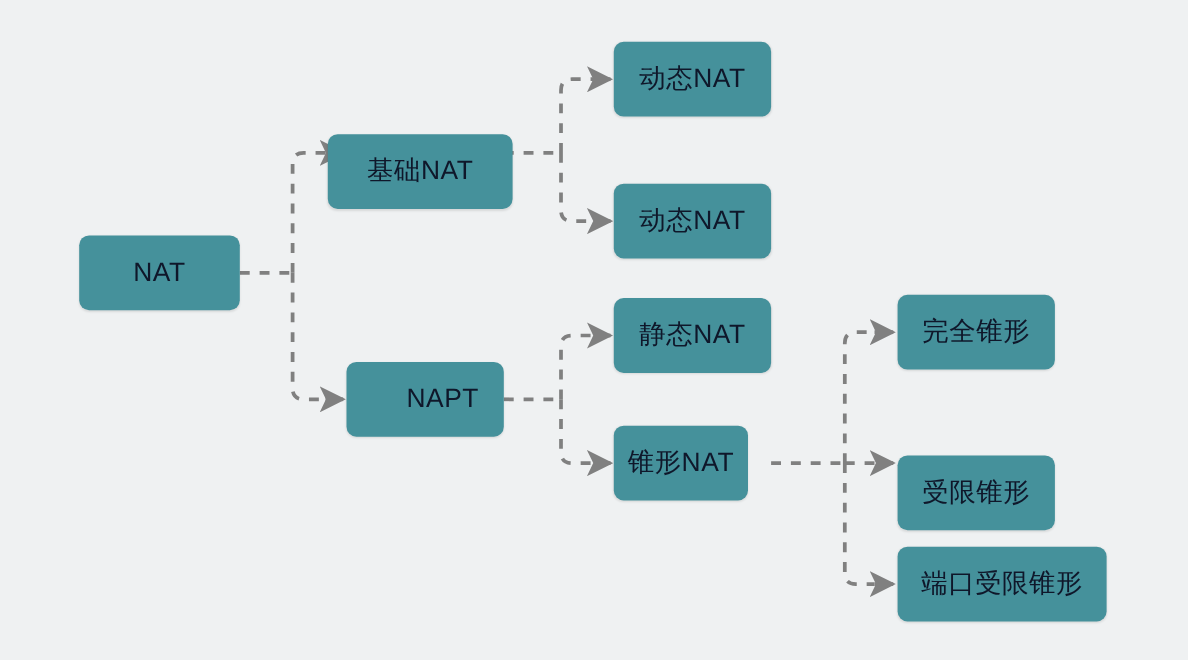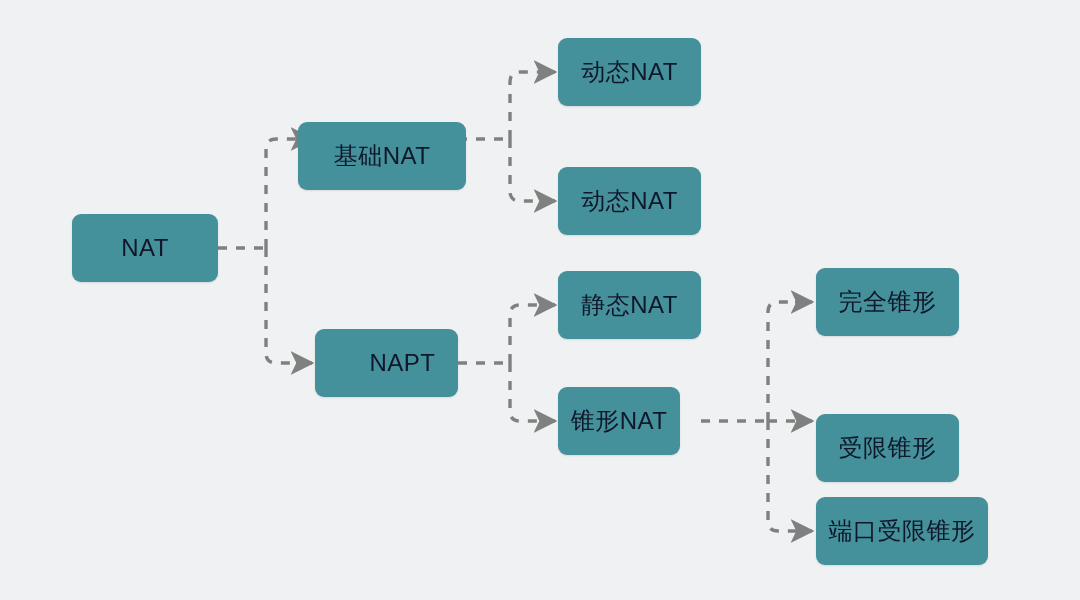--- a/index.html
+++ b/index.html
@@ -116,17 +116,17 @@
   </div>
 
   <div class="node" style="left:816px; top:268px; width:143px; height:68px;">
     <span class="node-label">完全锥形</span>
   </div>
 
   <div class="node" style="left:816px; top:387px; width:143px; height:68px;margin-top:27px;">
     <span class="node-label">受限锥形</span>
   </div>
 
-  <div class="node" style="left:816px; top:497px; width:172px; height:68px;">
+  <div class="node" style="left:816px; top:497px; width:190px; height:68px;">
     <span class="node-label">端口受限锥形</span>
   </div>
 
 </div>
 
 </body></html>

